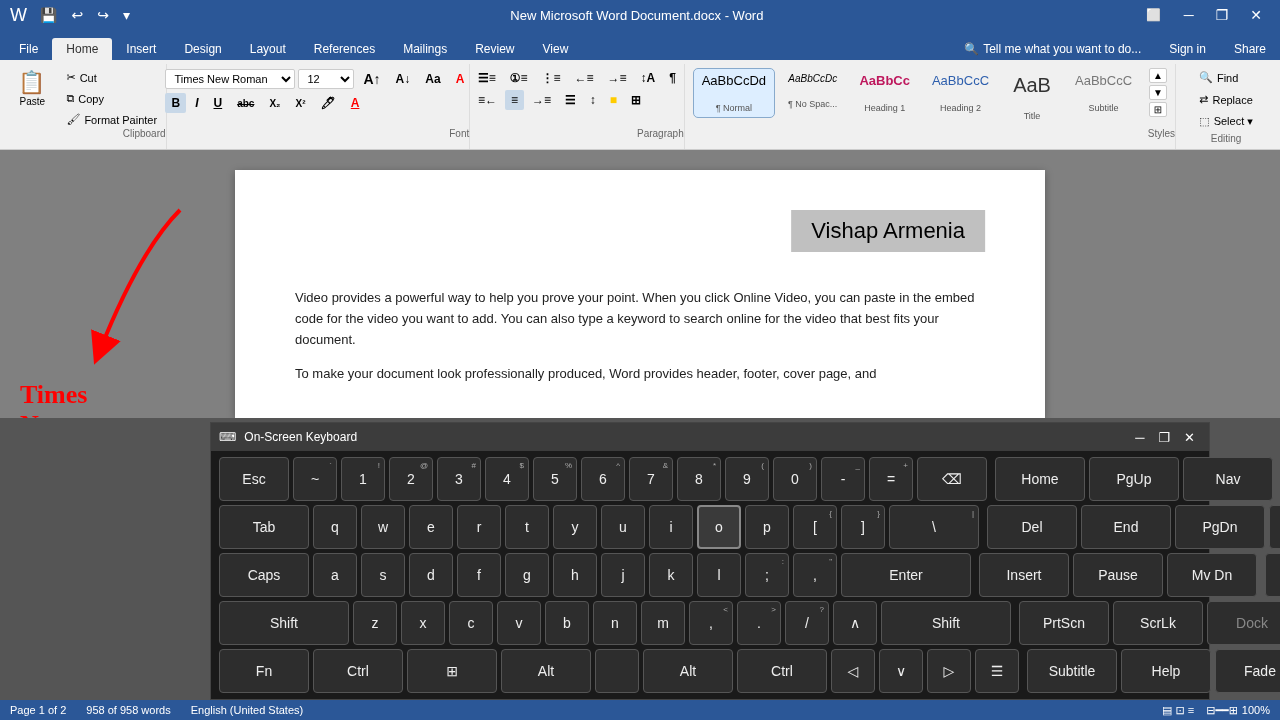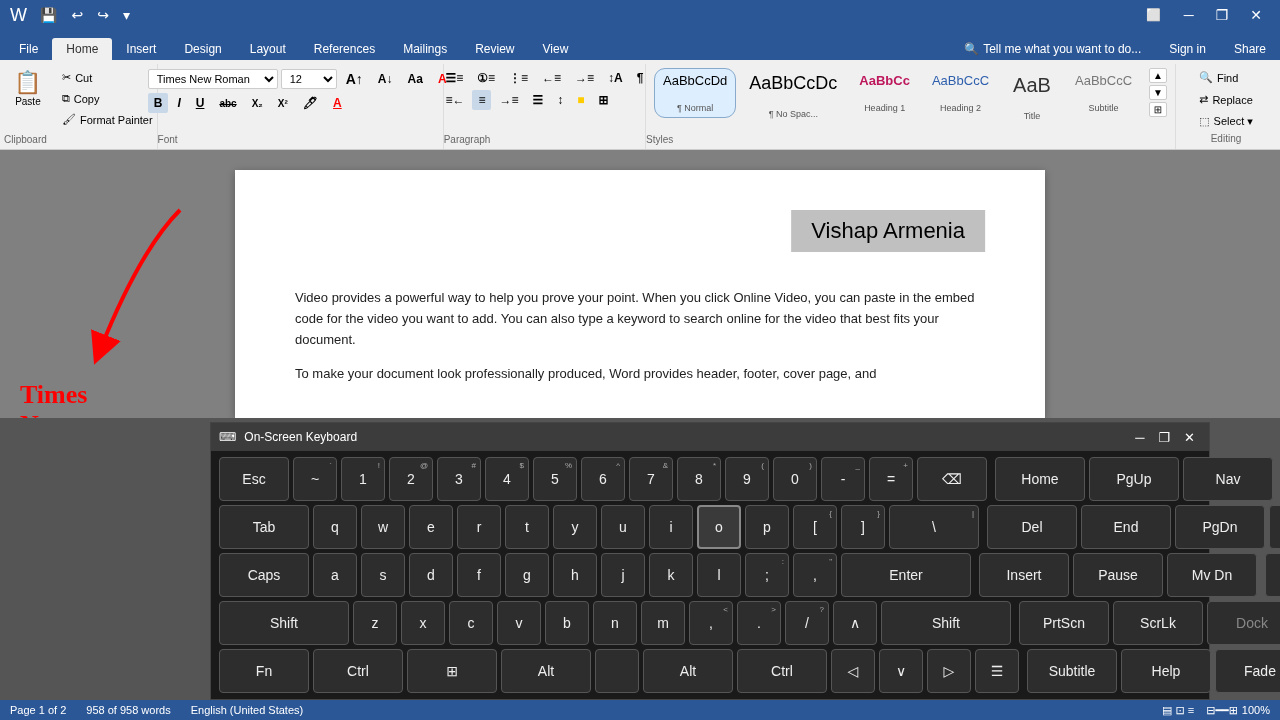--- a/index.html
+++ b/index.html
@@ -58,23 +58,23 @@
       padding: 4px 8px;
       border-right: 1px solid #ddd;
       position: relative;
     }
     .ribbon-group:last-child { border-right: none; }
     .ribbon-group-content { display: flex; align-items: flex-start; flex: 1; gap: 4px; }
     .ribbon-group-label {
       font-size: 10px;
       color: #666;
       position: absolute;
-      bottom: 4px;
+      bottom: 10px;
       left: 0; right: 0;
-      text-align: left;
+      text-align: right;
     }
     .ribbon-btn {
       display: flex;
       flex-direction: column;
       align-items: center;
       padding: 3px 6px;
       cursor: pointer;
       border-radius: 3px;
       border: 1px solid transparent;
       font-size: 10px;
@@ -98,21 +98,21 @@
     }
     .font-name-select { width: 130px; }
     .font-size-select { width: 56px; }
     .font-btn {
       font-size: 12px; padding: 2px 5px; border: 1px solid transparent;
       background: none; cursor: pointer; border-radius: 2px; font-weight: bold;
     }
     .style-item {
       display: flex; flex-direction: column; align-items: center;
       padding: 4px 8px; cursor: pointer; border: 1px solid transparent;
-      border-radius: 11px; min-width: 60px;
+      border-radius: 5px; min-width: 60px;
     }
     .style-item.active { background: #ddeeff; border-color: #88aacc; }
     .style-preview { font-size: 16px; line-height: 1.2; }
     .style-label { font-size: 9px; color: #555; margin-top: 14px; white-space: nowrap; }
     .styles-scroll { display: flex; flex-direction: column; gap: 2px; margin-left: 4px; }
     .styles-scroll-btn { font-size: 10px; cursor: pointer; padding: 1px 3px; border: 1px solid #ccc; background: white; border-radius: 2px; }
     .editing-content { display: flex; flex-direction: column; gap: 3px; }
     .editing-btn {
       display: flex; align-items: center; gap: 4px;
       font-size: 11px; padding: 2px 6px; cursor: pointer;
@@ -226,20 +226,21 @@
   <div class="title-bar">
     <div class="title-bar-left">
       <span style="font-size:18px; color:white;">W</span>
       <div class="quick-access">
         <button class="qa-btn">💾</button>
         <button class="qa-btn">↩</button>
         <button class="qa-btn">↪</button>
         <button class="qa-btn">▾</button>
       </div>
     </div>
+    <div class="title-bar-center">New Microsoft Word Document.docx - Word</div>
     <div class="title-bar-right">
       <button class="title-btn" style="font-size:12px;">⬜</button>
       <button class="title-btn minimize">─</button>
       <button class="title-btn">❐</button>
       <button class="title-btn close">✕</button>
     </div>
   </div>
 
   <div class="ribbon-tabs">
     <div class="ribbon-tab">File</div>
@@ -337,21 +338,21 @@
       <div class="ribbon-group-label">Paragraph</div>
     </div>
 
     <div class="ribbon-group" style="flex:1; border-right:1px solid #ddd;">
       <div class="ribbon-group-content">
         <div class="style-item active">
           <div class="style-preview" style="font-size:13px;">AaBbCcDd</div>
           <div class="style-label">¶ Normal</div>
         </div>
         <div class="style-item">
-          <div class="style-preview" style="font-size:18px;">AaBbCcDc</div>
+          <div class="style-preview" style="font-size:10px;font-style:italic;">AaBbCcDc</div>
           <div class="style-label">¶ No Spac...</div>
         </div>
         <div class="style-item">
           <div class="style-preview" style="font-size:13px; color:#be185d; font-weight:bold;">AaBbCc</div>
           <div class="style-label">Heading 1</div>
         </div>
         <div class="style-item">
           <div class="style-preview" style="font-size:13px; color:#2e5fad;">AaBbCcC</div>
           <div class="style-label">Heading 2</div>
         </div>

